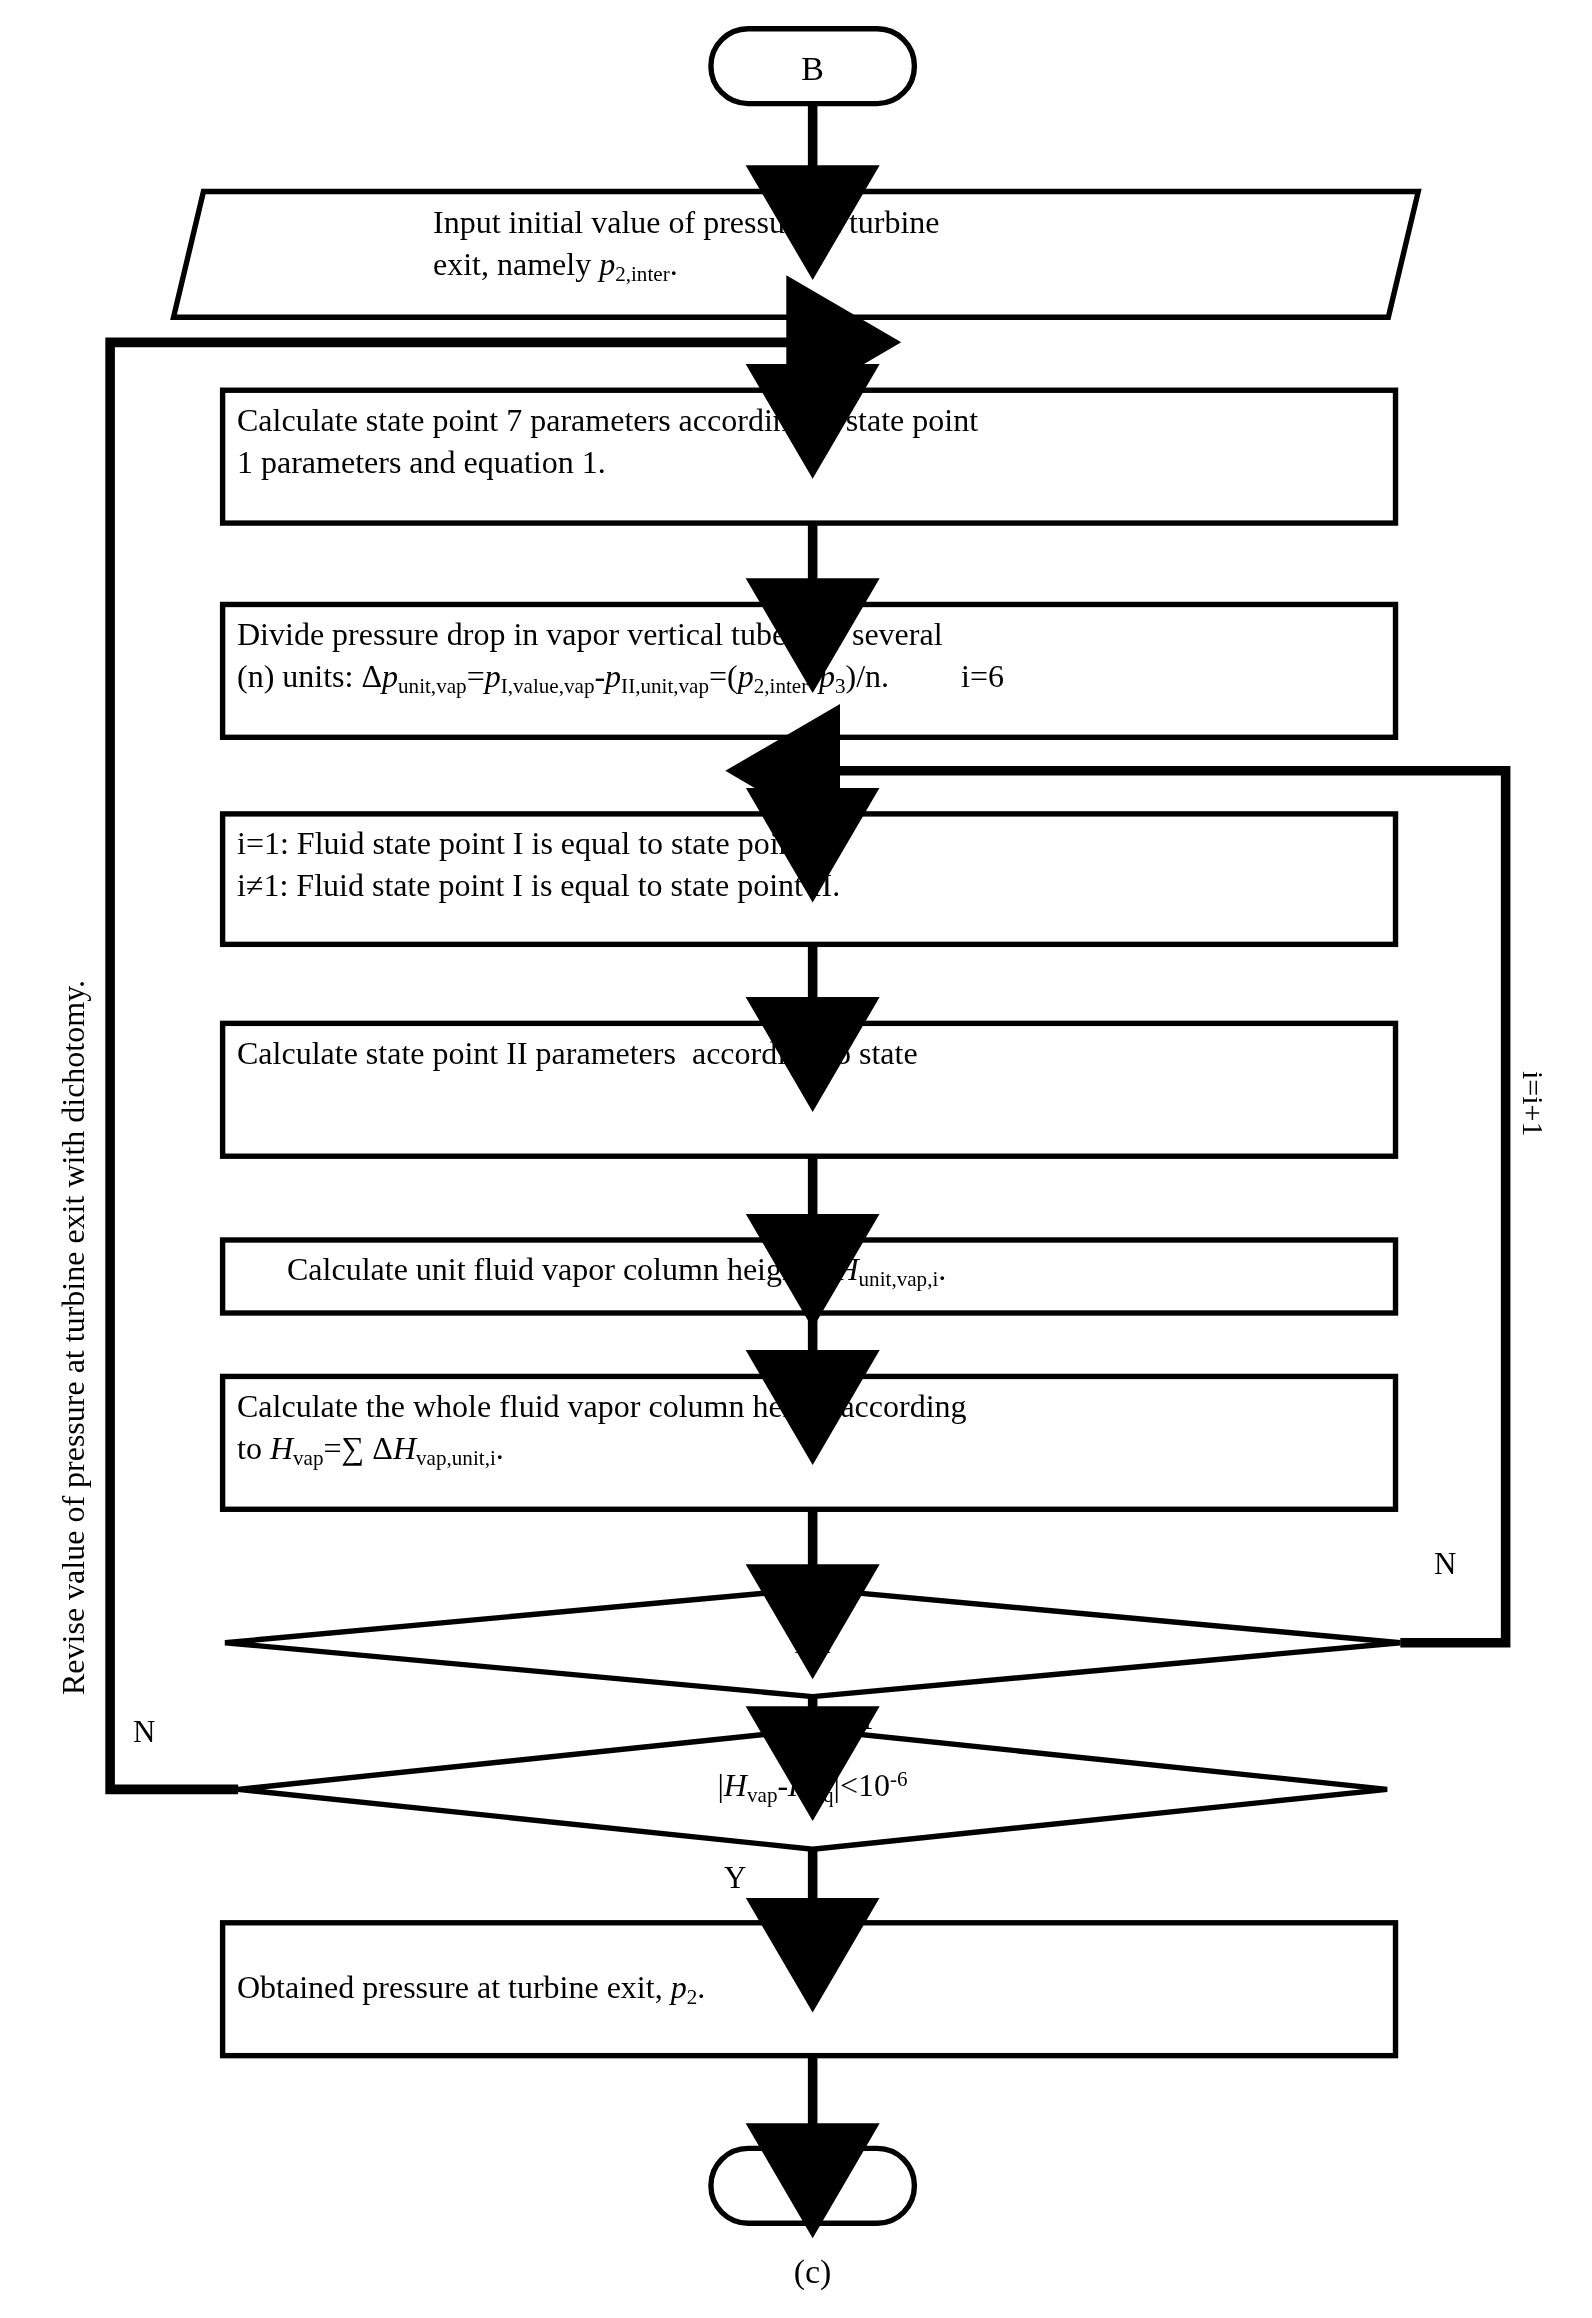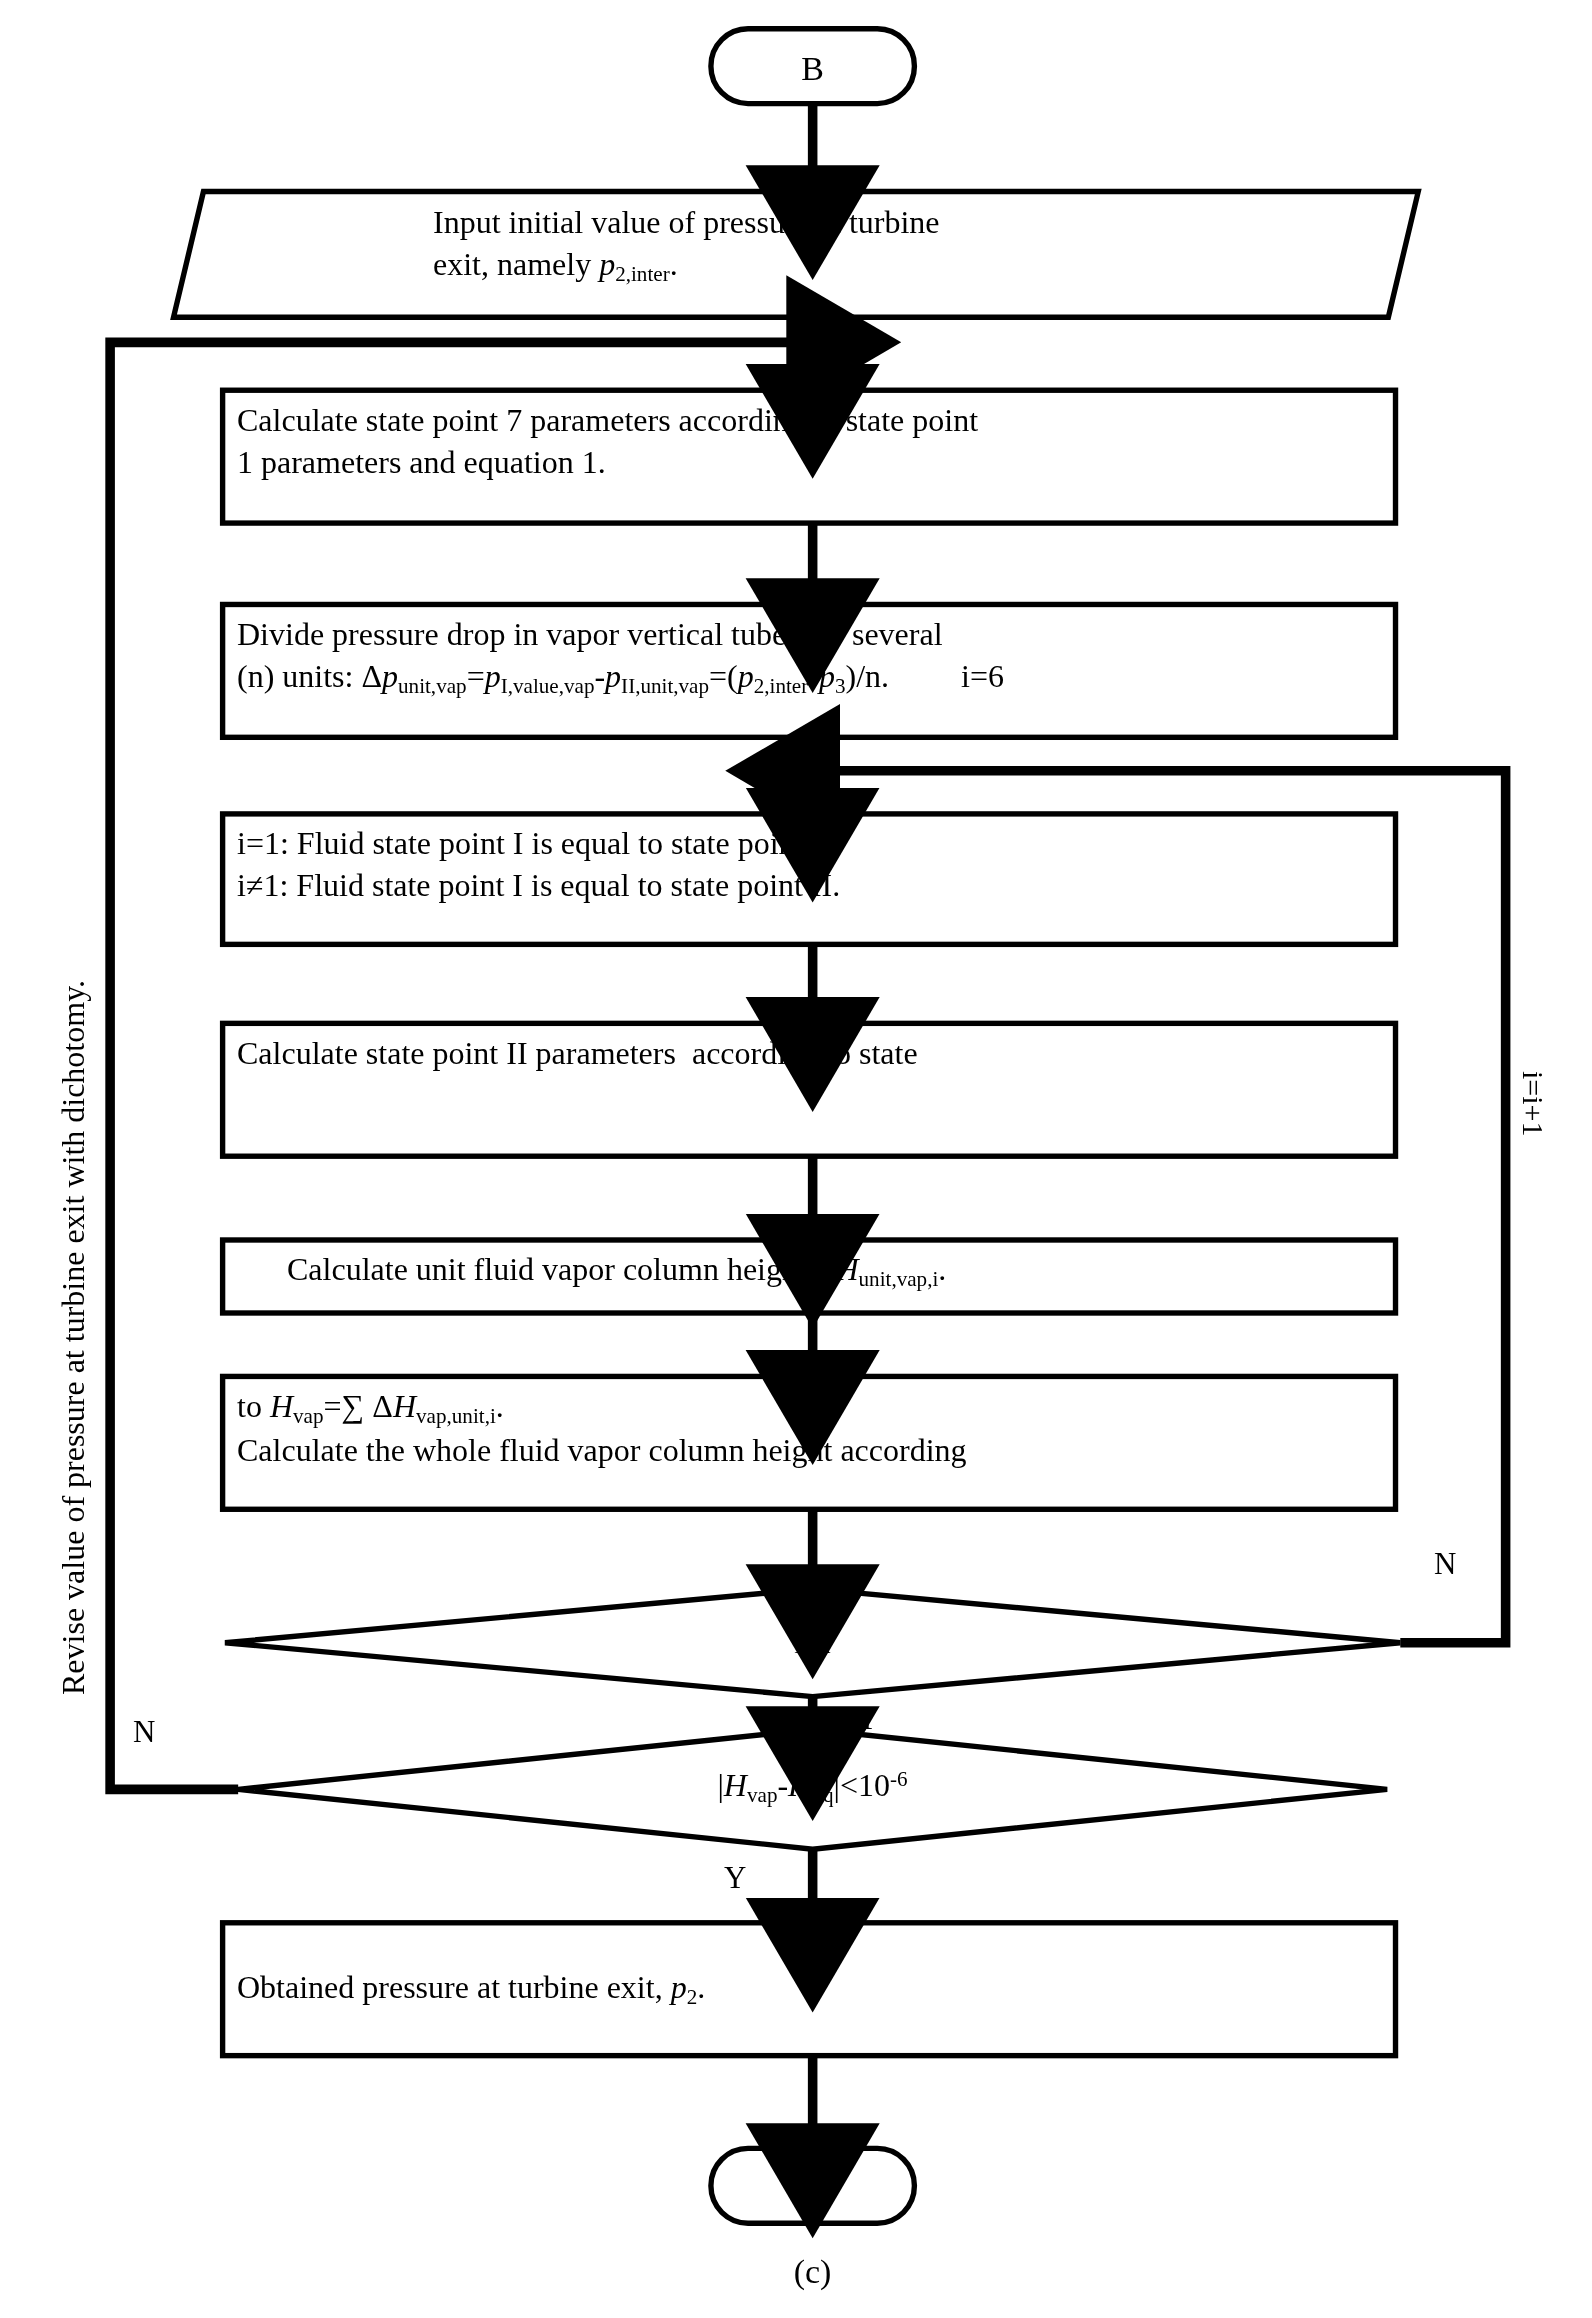--- a/index.html
+++ b/index.html
@@ -111,22 +111,22 @@
 
   <div class="fo-txt b-txt" style="position:absolute;left:237px;top:1033px;width:1155px;">
     <div style="white-space:pre;">Calculate state point II parameters  according to state</div>
   </div>
 
   <div class="fo-txt b-txt" style="position:absolute;left:248px;top:1249px;width:1155px;margin-left:39px;">
     <div><span>Calculate unit fluid vapor column height Δ</span><i>H</i><sub>unit,vap,i</sub><span>.</span></div>
   </div>
 
   <div class="fo-txt b-txt" style="position:absolute;left:237px;top:1386px;width:1155px;">
+    <div>Calculate the whole fluid vapor column height according</div>
     <div><span>to </span><i>H</i><sub>vap</sub><span>=∑ Δ</span><i>H</i><sub>vap,unit,i</sub><span>.</span></div>
-    <div>Calculate the whole fluid vapor column height according</div>
   </div>
 
   <div class="fo-txt d-txt ctr" style="position:absolute;left:711px;top:1626px;width:203px;font-family:Liberation Serif, serif;">i≥n</div>
 
   <div class="fo-txt b-txt ctr" style="position:absolute;left:573px;top:1765px;width:479px;"><span>|</span><i>H</i><sub>vap</sub><span>-</span><i>H</i><sub>liq</sub><span>|&lt;10</span><sup>-6</sup></div>
 
   <div class="fo-txt b-txt" style="position:absolute;left:237px;top:1967px;width:1155px;"><span>Obtained pressure at turbine exit, </span><i>p</i><sub>2</sub><span>.</span></div>
 
   <div class="fo-txt term ctr" style="position:absolute;left:711px;top:2166px;width:203px;">B</div>
 

